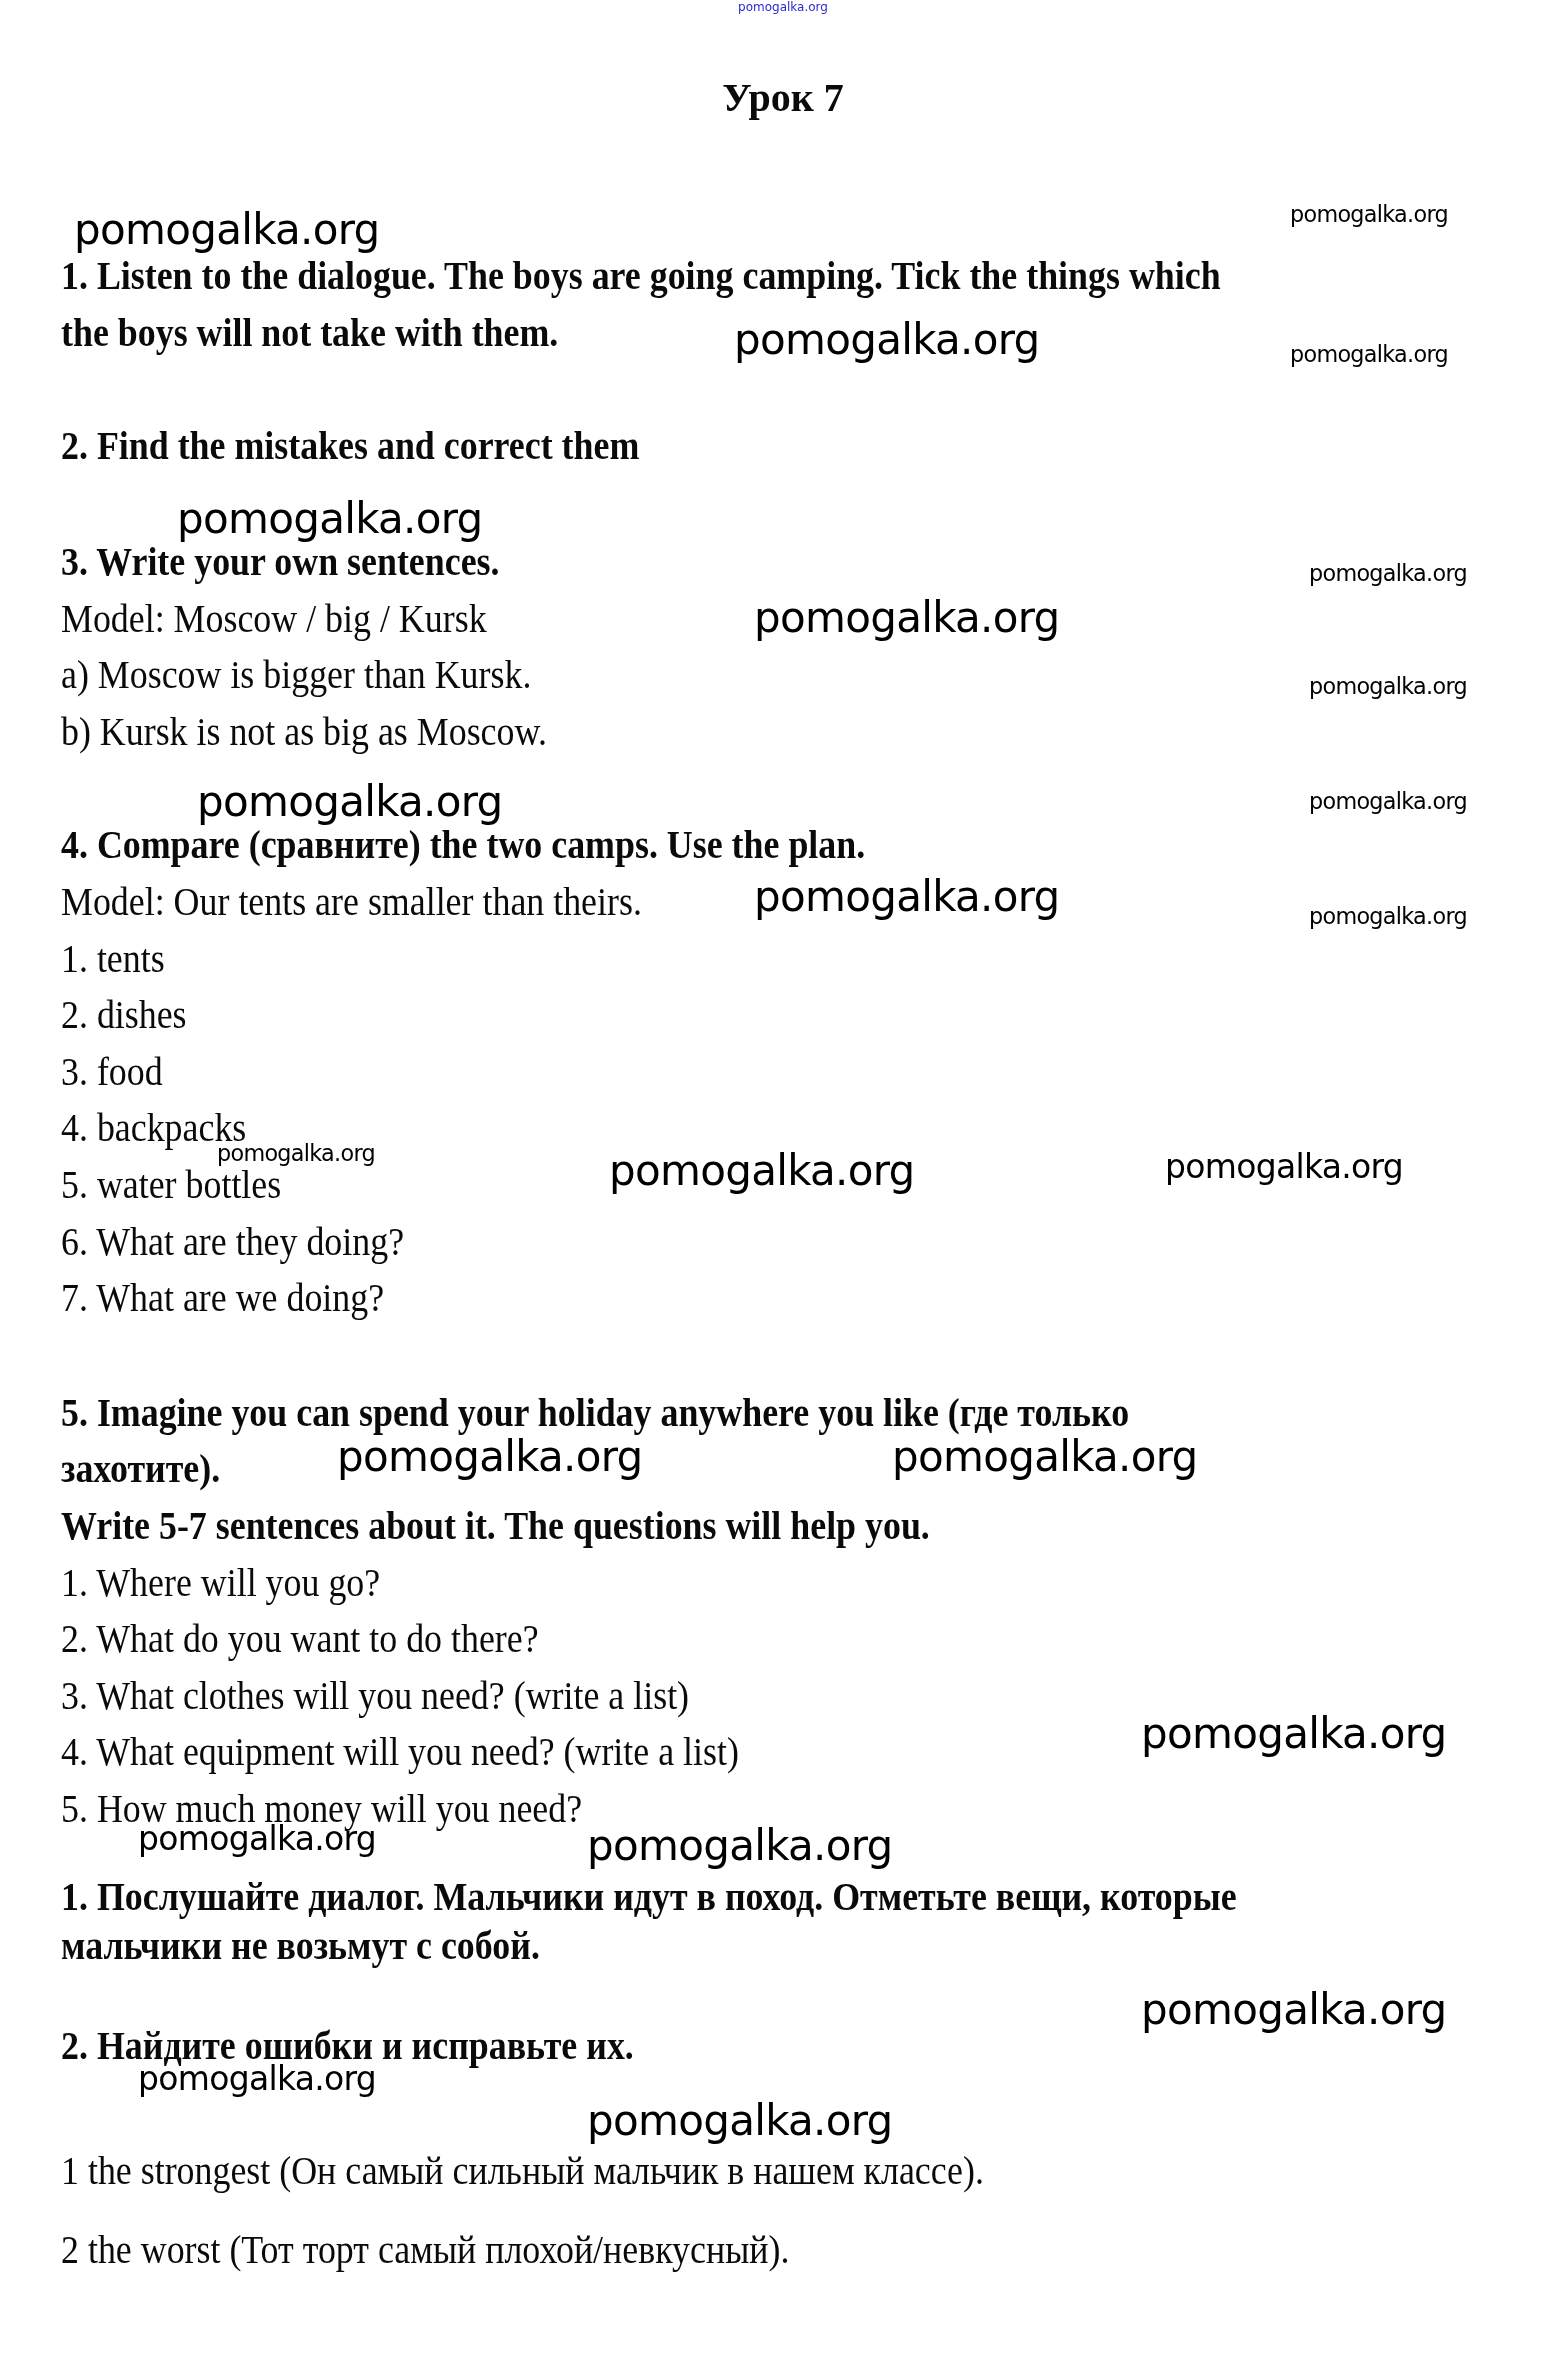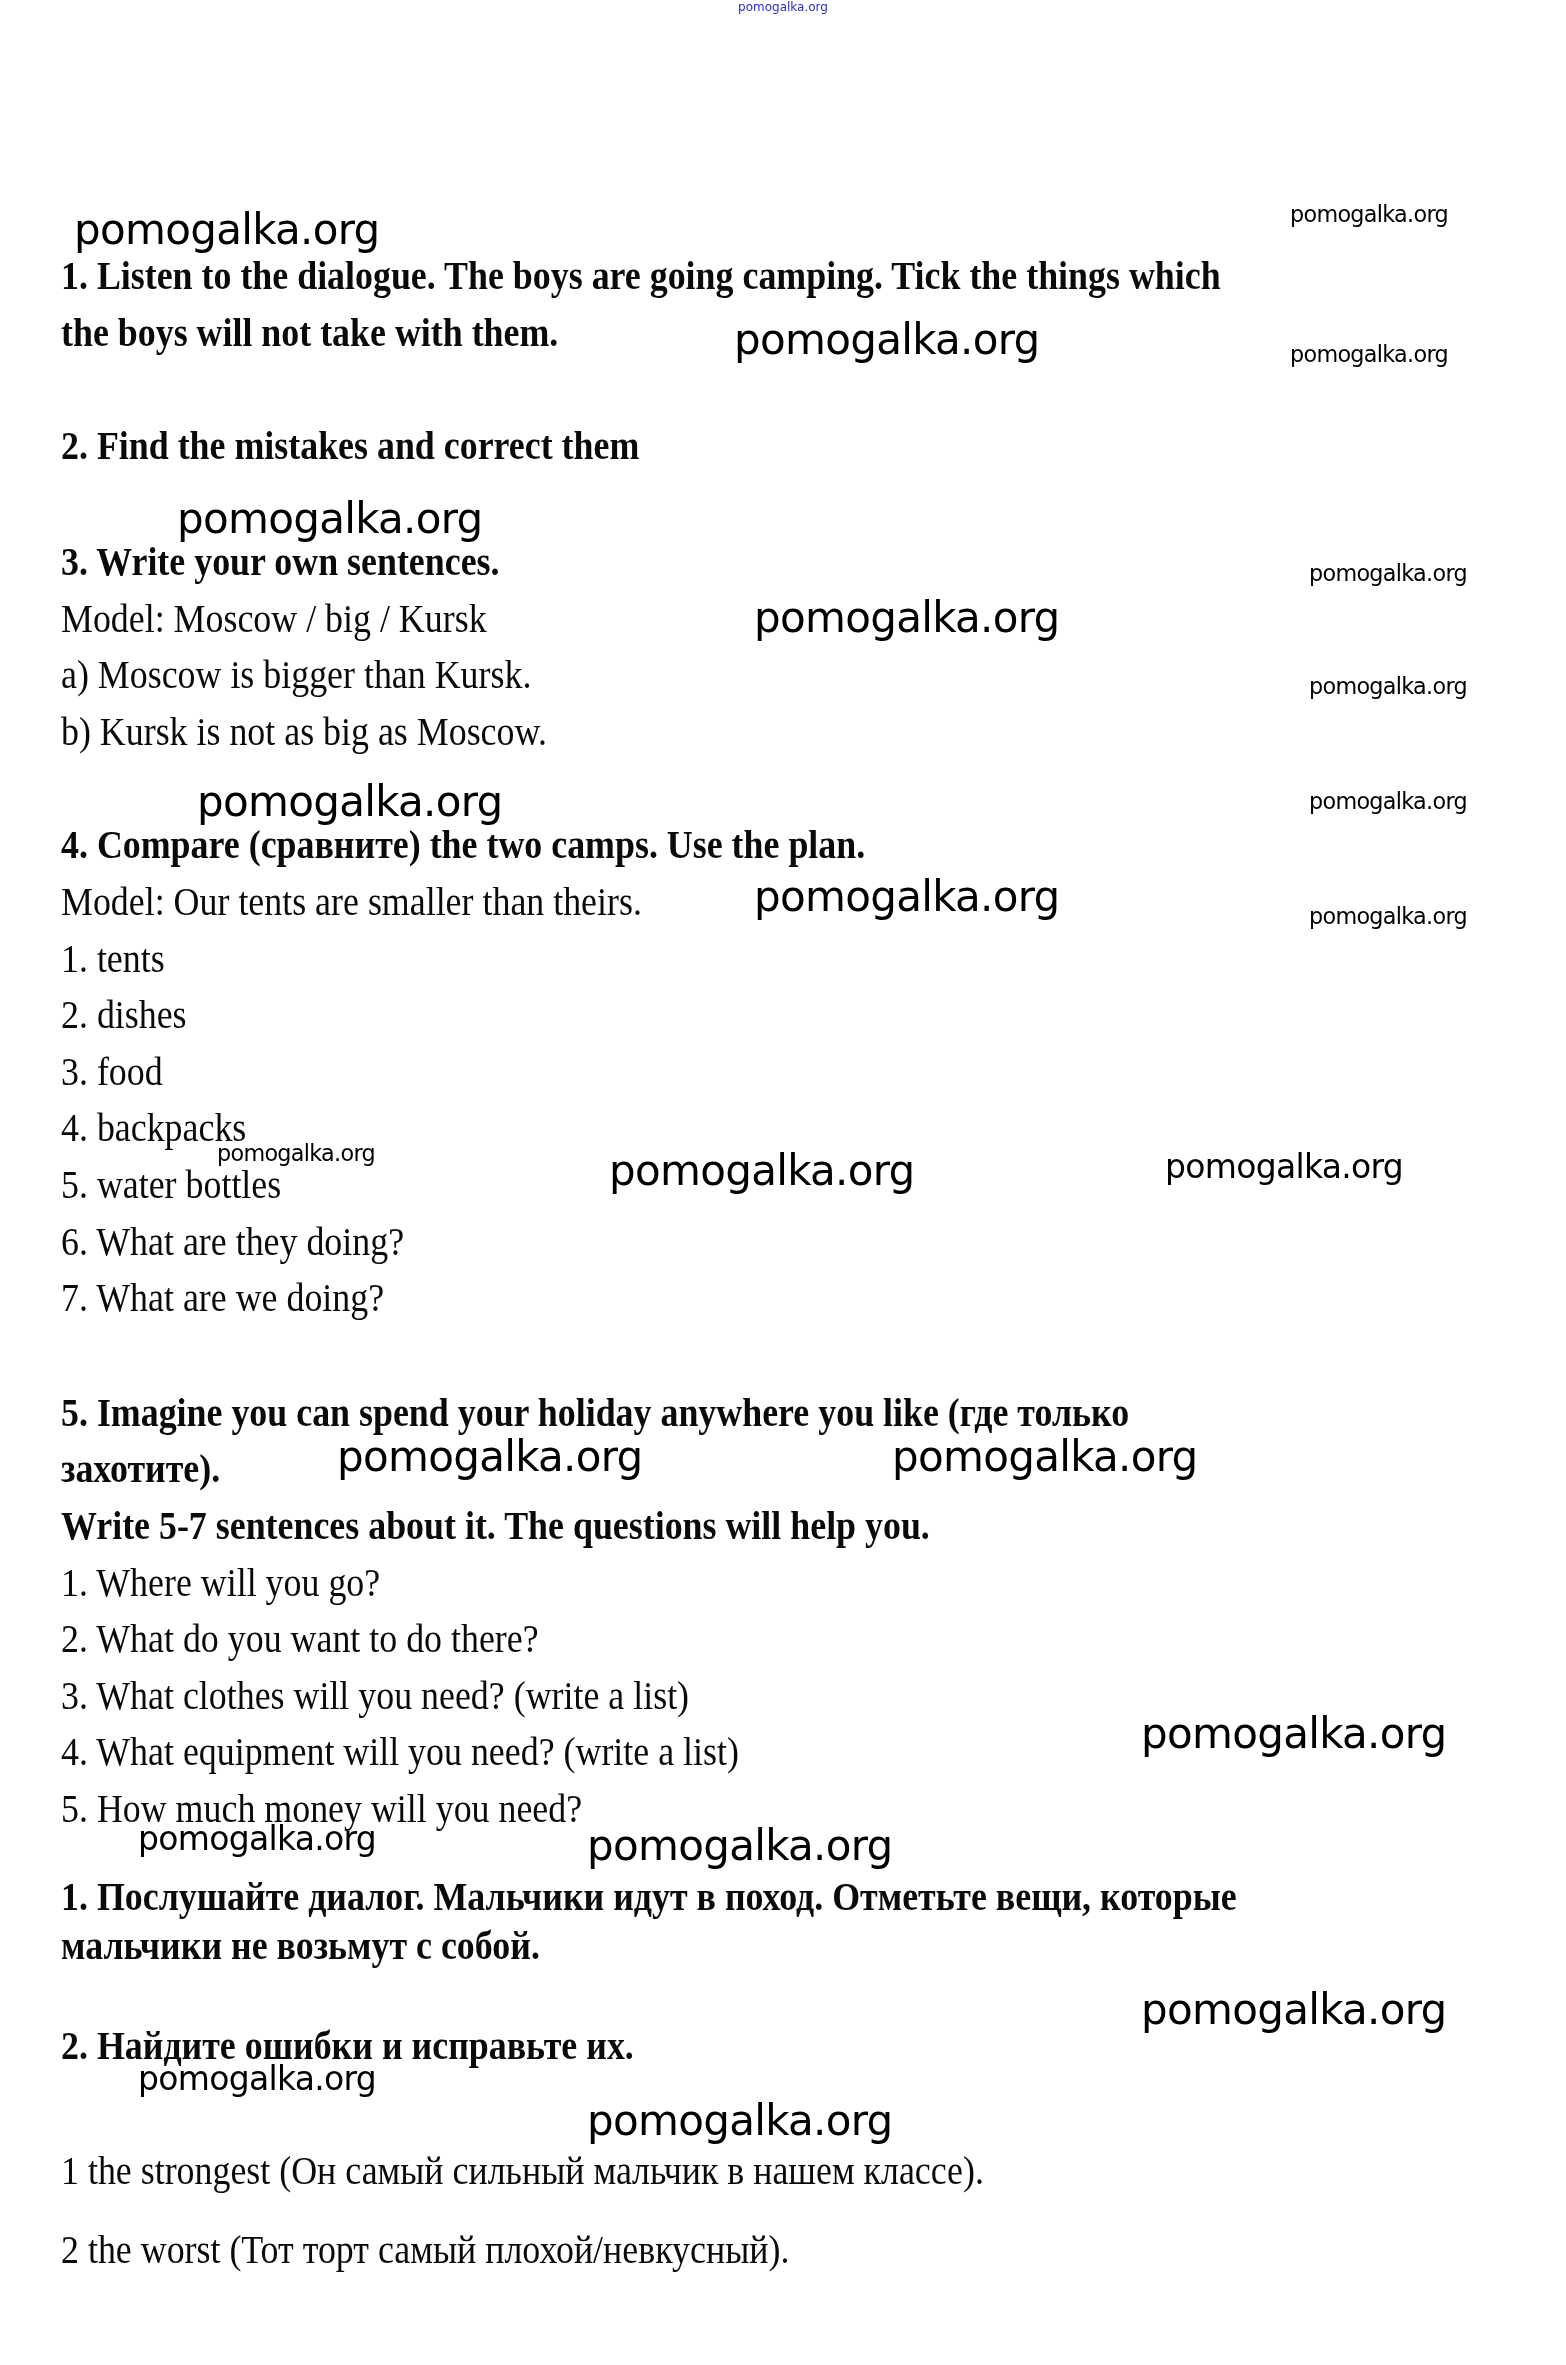--- a/index.html
+++ b/index.html
@@ -31,20 +31,21 @@
     color: #2b2bd0;
   }
 </style>
 </head>
 <body>
 
 <div class="page">
 
   <div class="wm-top" style="color: rgb(43, 43, 208);">pomogalka.org</div>
 
+  <div class="title">Урок 7</div>
 
   <div class="line bold" style="top: 253px; font-size: 39px; transform: scaleX(0.92);">1. Listen to the dialogue. The boys are going camping. Tick the things which</div>
   <div class="line bold" style="top: 310px; font-size: 39px; transform: scaleX(0.92);">the boys will not take with them.</div>
 
   <div class="line bold" style="top: 423px; transform: scaleX(0.92);">2. Find the mistakes and correct them</div>
 
   <div class="line bold" style="top: 539px; transform: scaleX(0.92);">3. Write your own sentences.</div>
   <div class="line" style="top: 596px; transform: scaleX(0.92);">Model: Moscow / big / Kursk</div>
   <div class="line" style="top: 652px; transform: scaleX(0.92);">a) Moscow is bigger than Kursk.</div>
   <div class="line" style="top: 709px; transform: scaleX(0.92);">b) Kursk is not as big as Moscow.</div>

